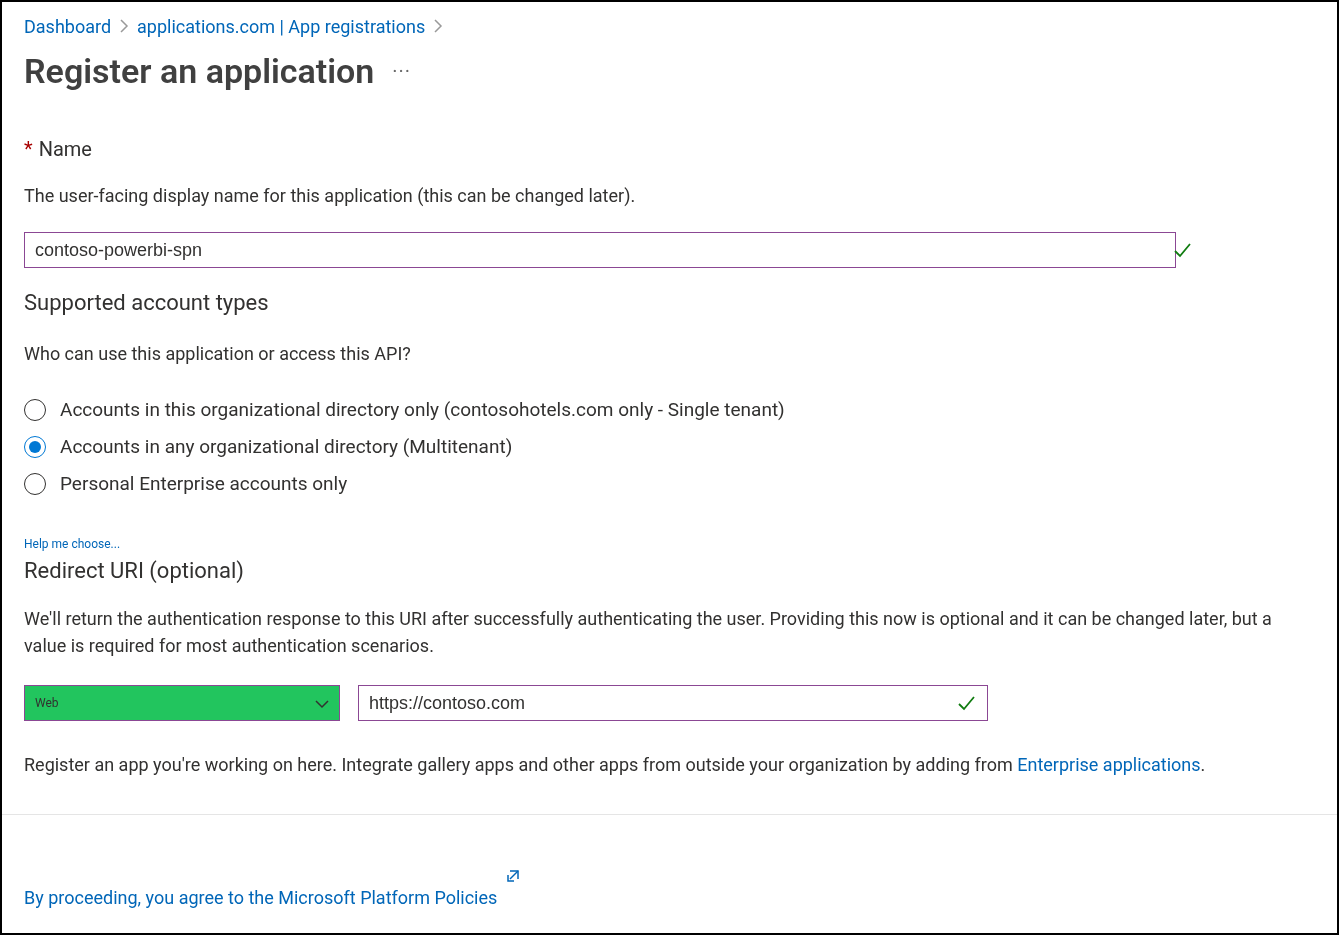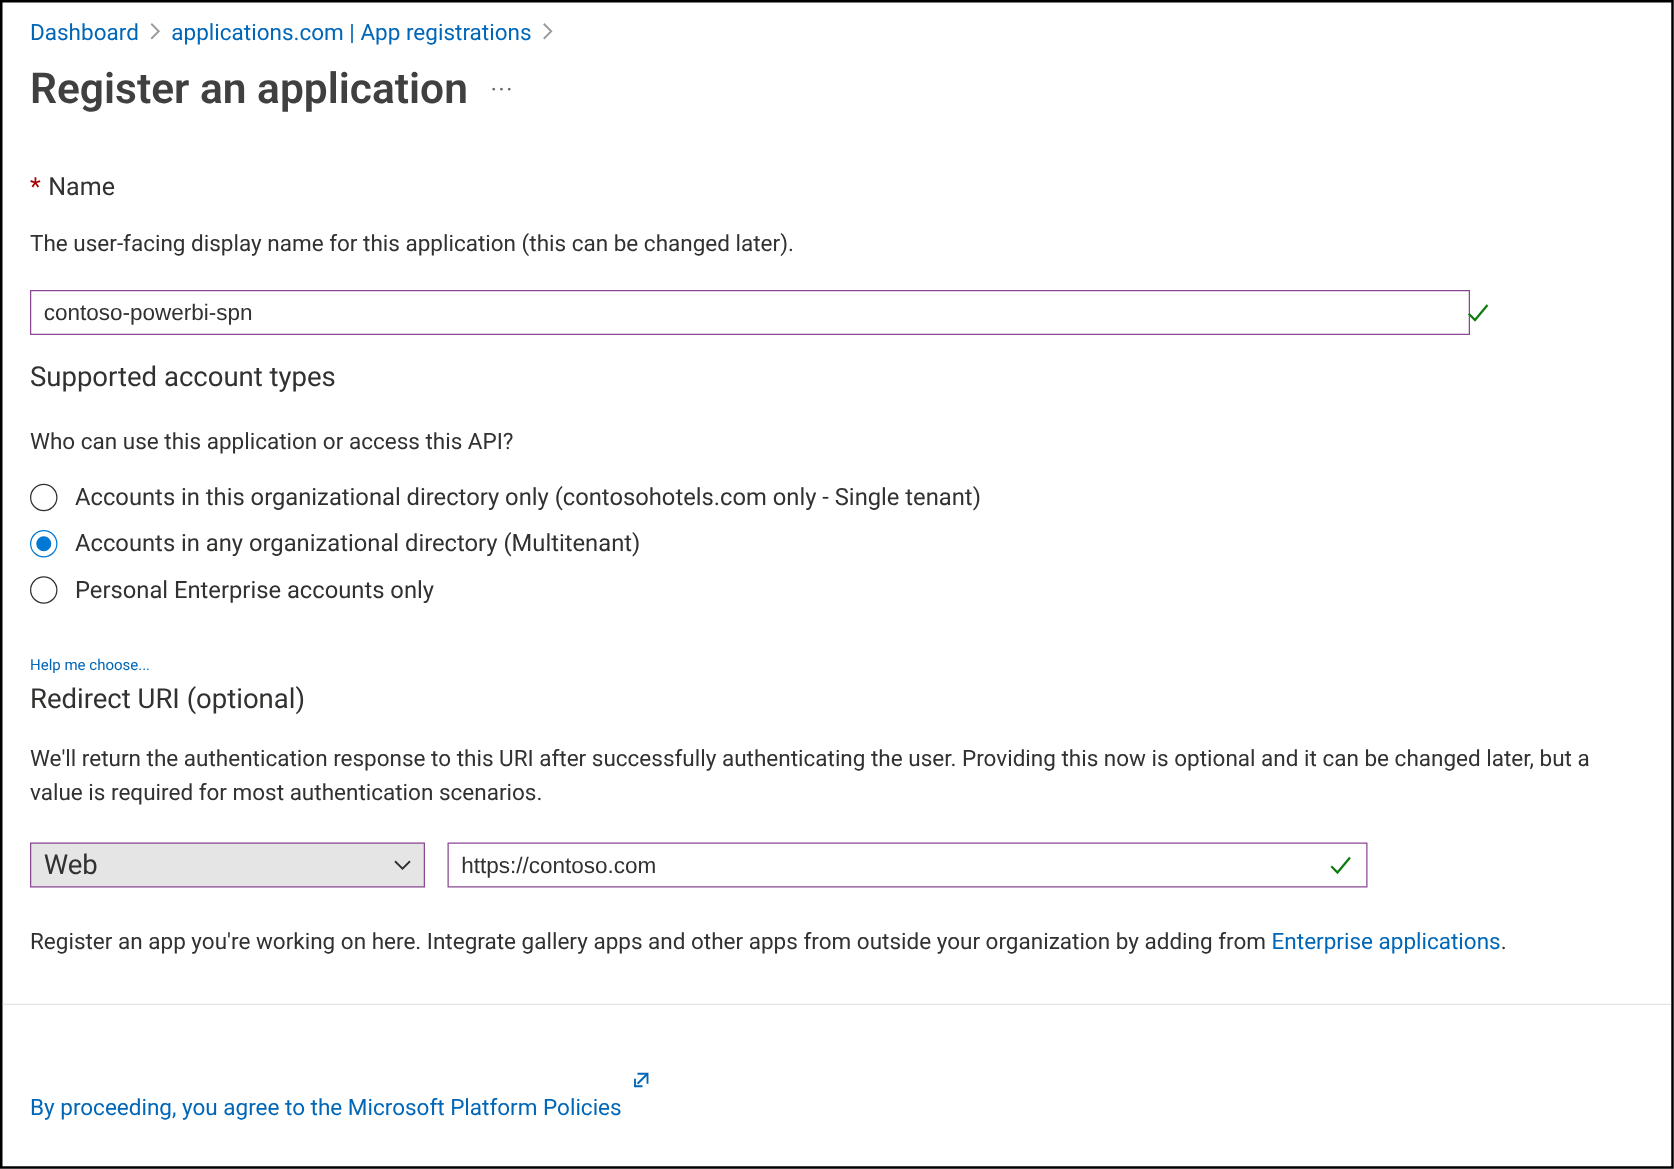--- a/index.html
+++ b/index.html
@@ -75,21 +75,21 @@
     font-size: 22px;
     color: #323130;
     margin-top: 22px;
     font-weight: 400;
   }
   .question {
     font-size: 18px;
     color: #323130;
     margin-top: 28px;
   }
-  .radio-group { margin-top: 22px; }
+  .radio-group { margin-top: 34px; }
   .radio-row {
     display: flex;
     align-items: center;
     gap: 14px;
     margin-bottom: 14px;
     cursor: pointer;
   }
   .radio {
     width: 22px; height: 22px;
     border-radius: 50%;
@@ -122,36 +122,36 @@
     margin-top: 26px;
   }
   .select-wrap {
     position: relative;
     width: 316px;
   }
   .select-box {
     width: 100%;
     height: 36px;
     border: 1px solid #8b4794;
-    background: #e5e5e5;
+    background: #22c55e;
     padding: 4px 36px 4px 10px;
-    font-size: 22px;
+    font-size: 12px;
     color: #323130;
     display: flex;
     align-items: center;
     cursor: pointer;
   }
   .chevron {
     position: absolute;
     right: 10px;
     top: 50%;
     transform: translateY(-50%);
     width: 16px; height: 16px;
   }
-  .uri-wrap { position: relative; width: 736px; }
+  .uri-wrap { position: relative; width: 630px; }
   .uri-input {
     width: 100%;
     height: 36px;
     border: 1px solid #8b4794;
     padding: 4px 40px 4px 10px;
     font-size: 18px;
     color: #323130;
     outline: none;
     background: #fff;
   }

